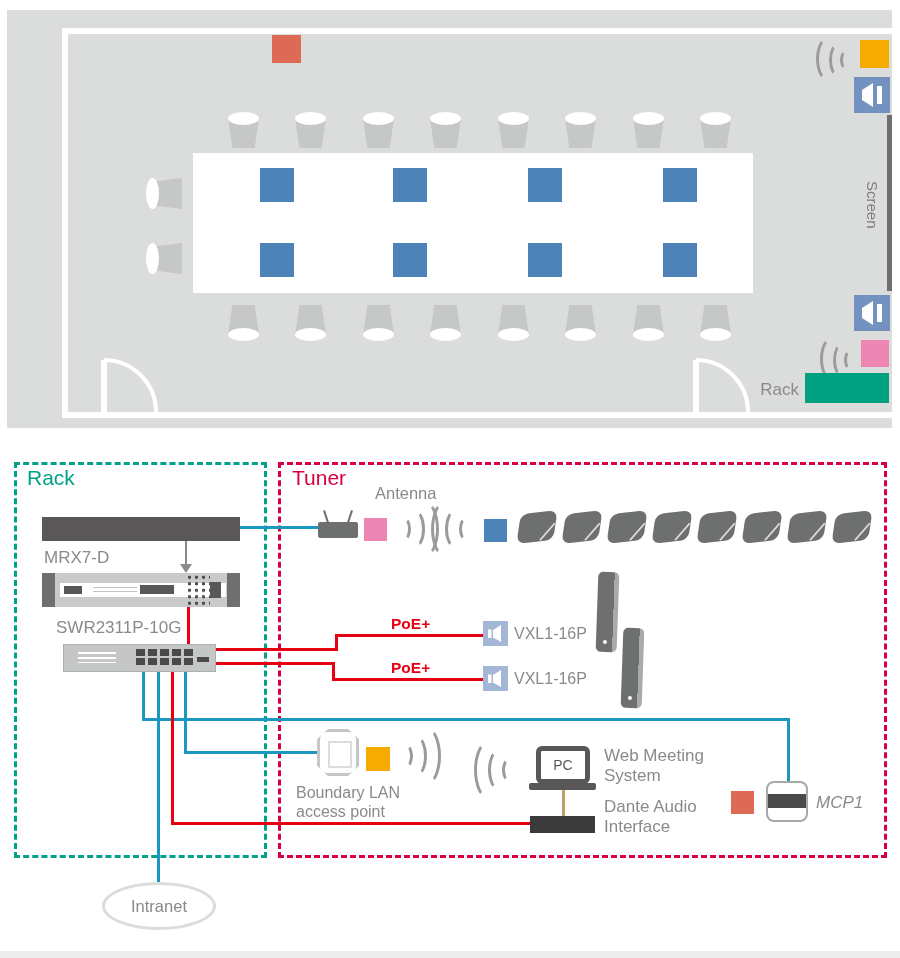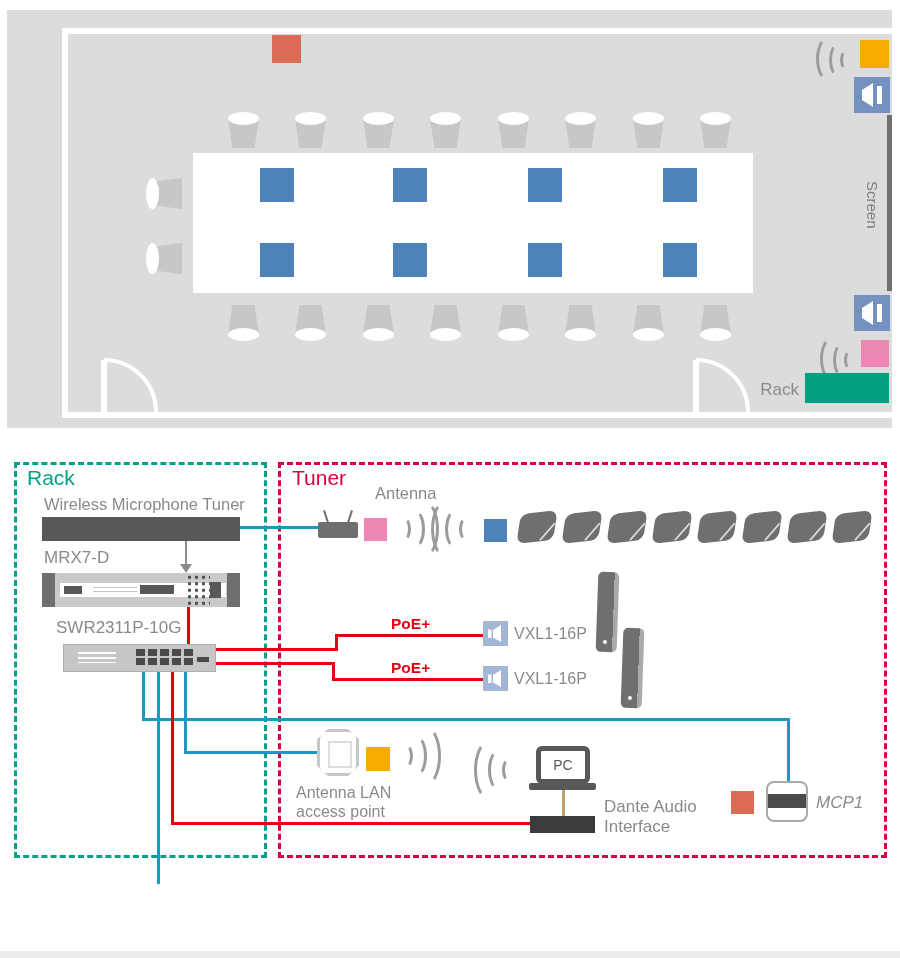--- a/index.html
+++ b/index.html
@@ -204,21 +204,20 @@
 
   <div class="hline redl" style="left:216px;top:648px;width:122px;"></div>
   <div class="vline redl" style="left:335px;top:634px;height:17px;"></div>
   <div class="hline redl" style="left:335px;top:634px;width:148px;"></div>
   <div class="hline redl" style="left:216px;top:662px;width:119px;"></div>
   <div class="vline redl" style="left:332px;top:662px;height:19px;"></div>
   <div class="hline redl" style="left:332px;top:678px;width:151px;"></div>
 
   <div class="vline usb" style="left:562px;top:790px;height:28px;"></div>
 
-  <div class="lbl" style="left:44px;top:495px;font-size:16.5px;">Wireless Microphone Tuner</div>
   <div class="devdark" style="left:42px;top:517px;width:198px;height:24px;"></div>
 
   <div class="vline gline" style="left:185px;top:541px;height:24px;width:2px;"></div>
   <div class="abs" style="left:180px;top:564px;width:0;height:0;border-left:6px solid transparent;border-right:6px solid transparent;border-top:9px solid #8A8A8A;"></div>
 
   <div class="lbl" style="left:44px;top:548px;font-size:17px;">MRX7-D</div>
   <div class="abs" style="left:42px;top:573px;width:198px;height:34px;background:#C9CACA;">
     <div class="abs" style="left:0;top:0;width:13px;height:34px;background:var(--device_mid);"></div>
     <div class="abs" style="right:0;top:0;width:13px;height:34px;background:var(--device_mid);"></div>
     <div class="abs" style="left:18px;top:10px;width:166px;height:14px;background:#fff;"></div>
@@ -307,43 +306,51 @@
               clip-path:polygon(26% 0,74% 0,100% 22%,100% 78%,74% 100%,26% 100%,0 78%,0 22%);">
     <div class="abs" style="left:8px;top:9px;width:20px;height:23px;border:2px solid #DCDCDC;"></div>
   </div>
   <div class="sq" style="left:366px;top:747px;width:24px;height:24px;background:var(--yellow);"></div>
   <div class="waves wr" style="left:399px;top:726px;width:32px;height:60px;">
     <span style="left:0;top:18px;width:14px;height:24px;"></span>
     <span style="left:6px;top:9px;width:22px;height:42px;"></span>
     <span style="left:12px;top:0;width:30px;height:60px;"></span>
   </div>
   <div class="lbl" style="left:296px;top:783px;">
-    <div>Antenna LAN</div>
+    <div>Boundary LAN</div>
     <div>access point</div>
   </div>
 
   <div class="waves wl" style="left:484px;top:740px;width:32px;height:60px;">
     <span style="right:0;top:18px;width:14px;height:24px;"></span>
     <span style="right:6px;top:9px;width:22px;height:42px;"></span>
     <span style="right:12px;top:0;width:30px;height:60px;"></span>
   </div>
   <div class="abs" style="left:536px;top:746px;width:54px;height:38px;border:5px solid var(--device_dark);border-radius:6px;background:#fff;box-sizing:border-box;
               display:flex;align-items:center;justify-content:center;">
     <span style="color:var(--device_dark);font-size:14px;">PC</span>
   </div>
   <div class="abs" style="left:529px;top:783px;width:67px;height:7px;background:var(--device_dark);border-radius:2px;"></div>
+  <div class="lbl" style="left:604px;top:746px;font-size:17px;line-height:20px;">
+    <div>Web Meeting</div>
+    <div>System</div>
+  </div>
 
   <div class="abs" style="left:530px;top:816px;width:65px;height:17px;background:#3B3B3B;"></div>
   <div class="lbl" style="left:604px;top:797px;font-size:17px;line-height:20px;">
     <div>Dante Audio</div>
     <div>Interface</div>
   </div>
 
   <div class="sq" style="left:731px;top:791px;width:23px;height:23px;background:var(--orange);"></div>
   <div class="abs" style="left:766px;top:781px;width:42px;height:41px;background:#fff;border:2px solid #A8A8A8;border-radius:8px;box-sizing:border-box;">
     <div class="abs" style="left:0;top:11px;width:38px;height:14px;background:#4A4A4A;"></div>
   </div>
   <div class="lbl" style="left:816px;top:793px;font-size:17px;font-style:italic;">MCP1</div>
 
+  <div class="abs" style="left:102px;top:882px;width:114px;height:48px;background:#fff;border:3px solid #DCDCDC;border-radius:50%;
+              display:flex;align-items:center;justify-content:center;box-sizing:border-box;">
+    <span style="color:#8A8A8A;font-size:16.5px;">Intranet</span>
+  </div>
 
 
   <div class="abs" style="left:0;top:951px;width:900px;height:7px;background:#EDEDED;"></div>
 </div>
 
 </body></html>

